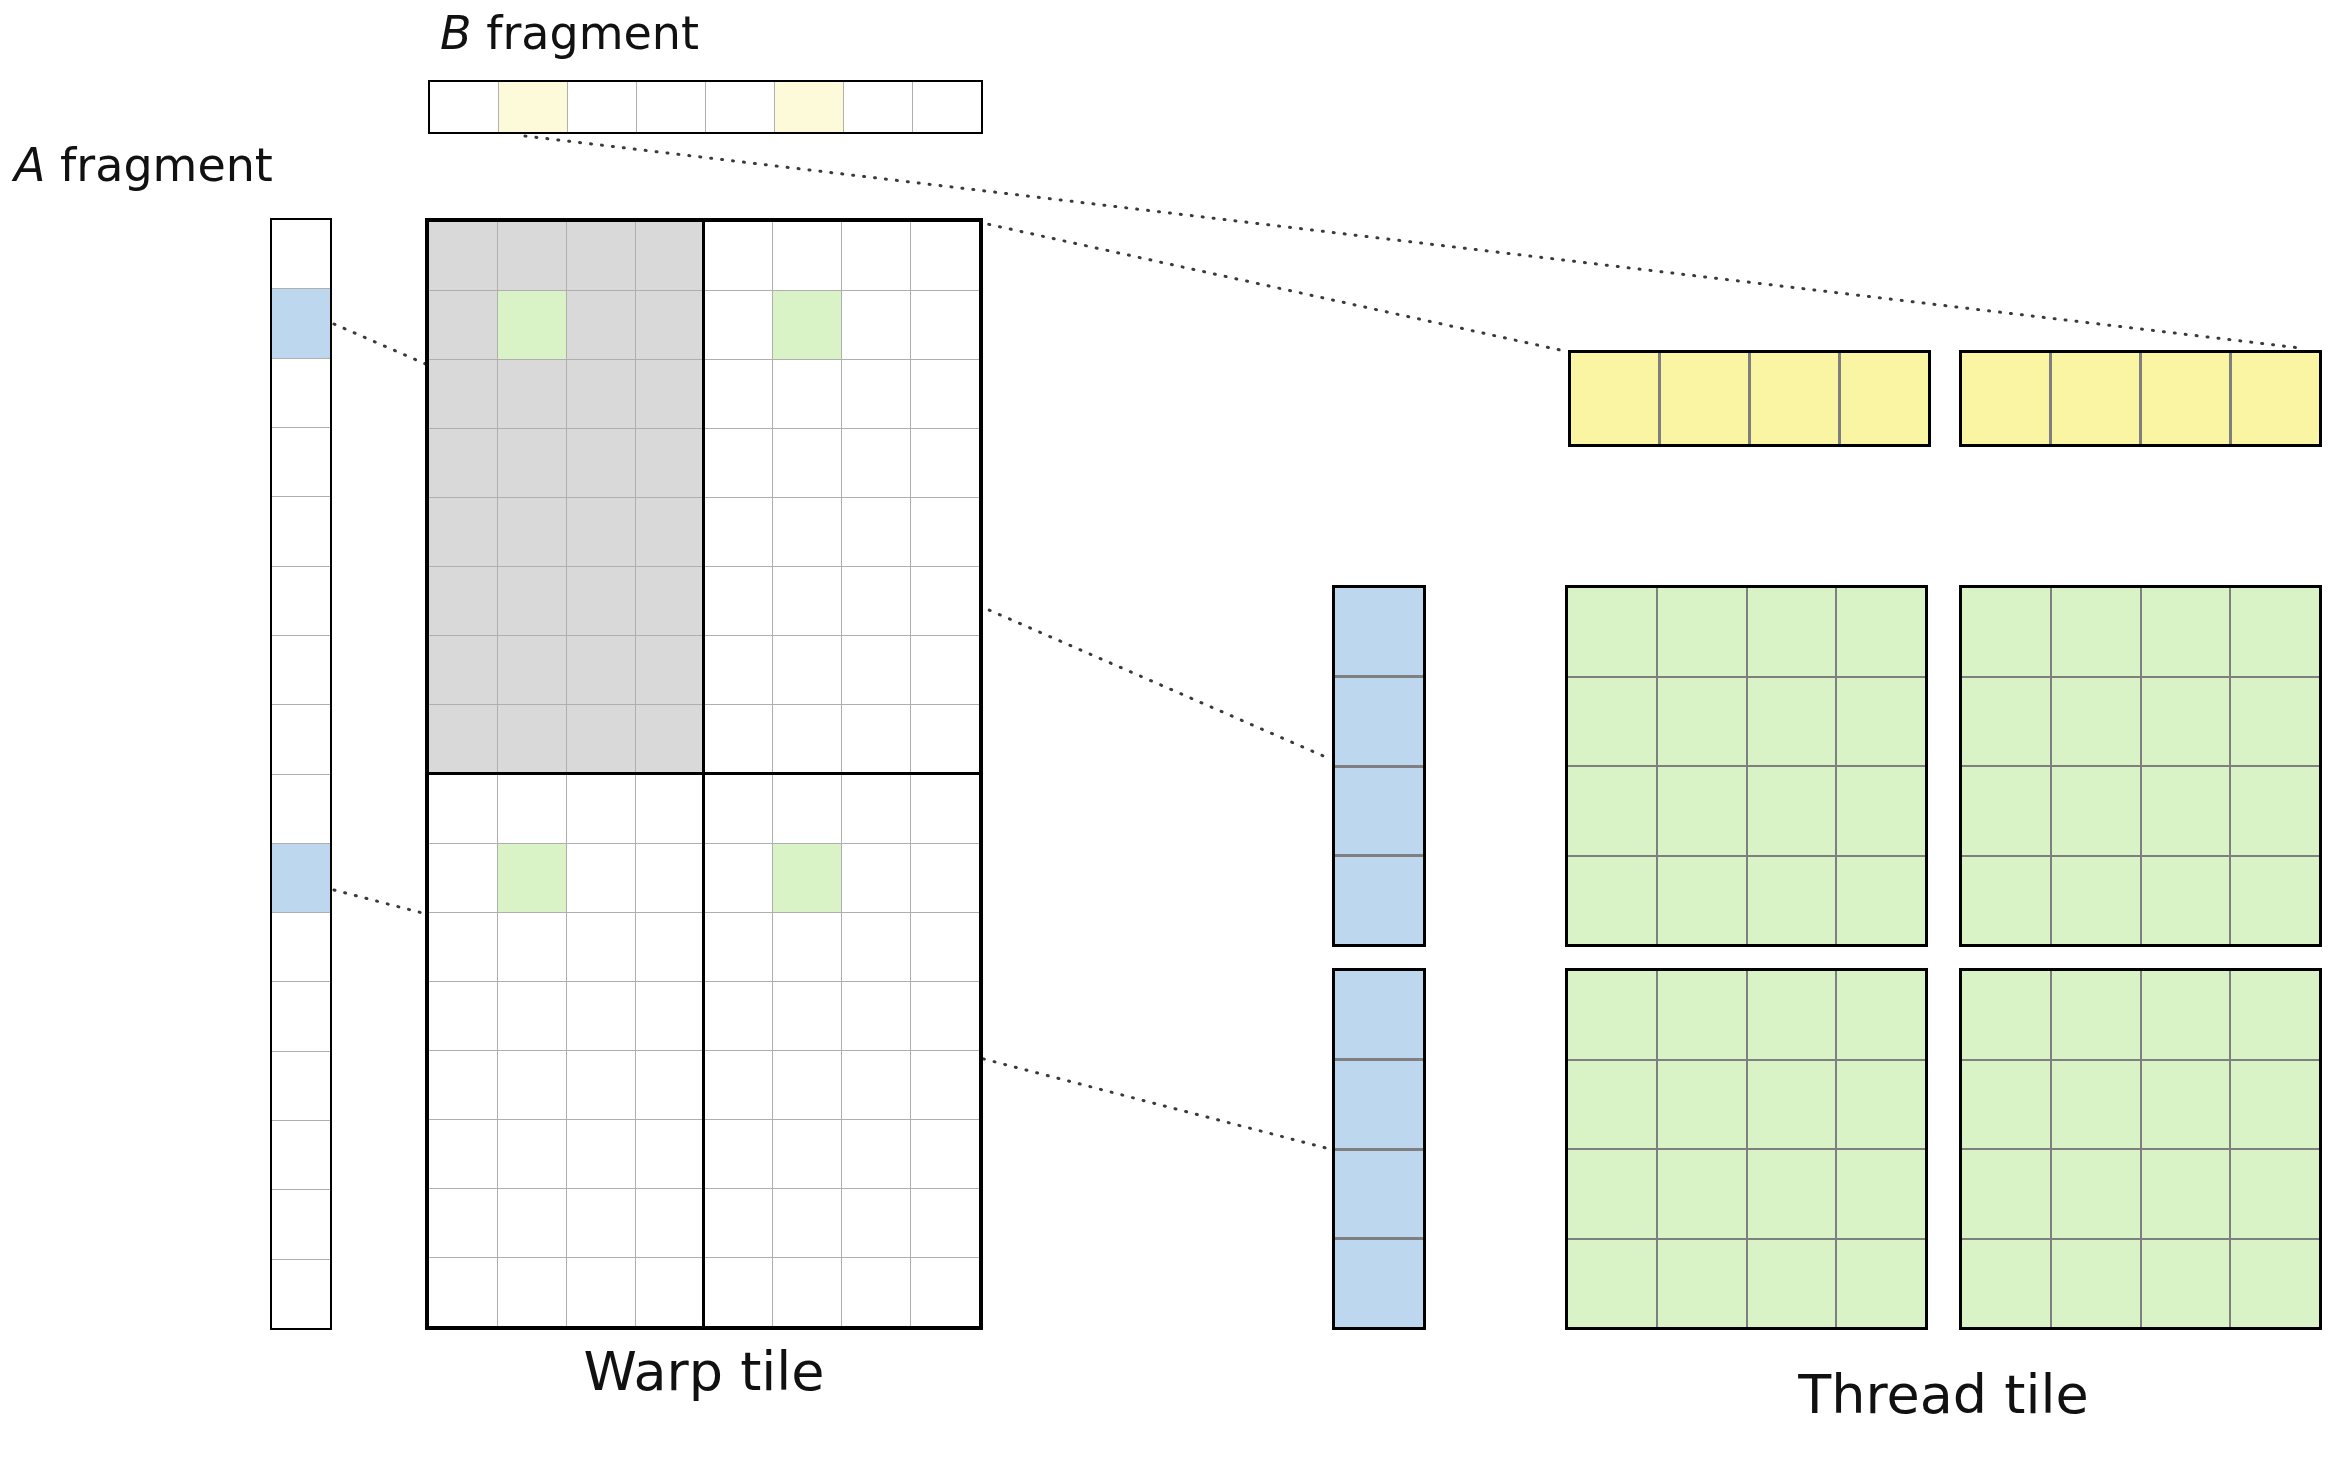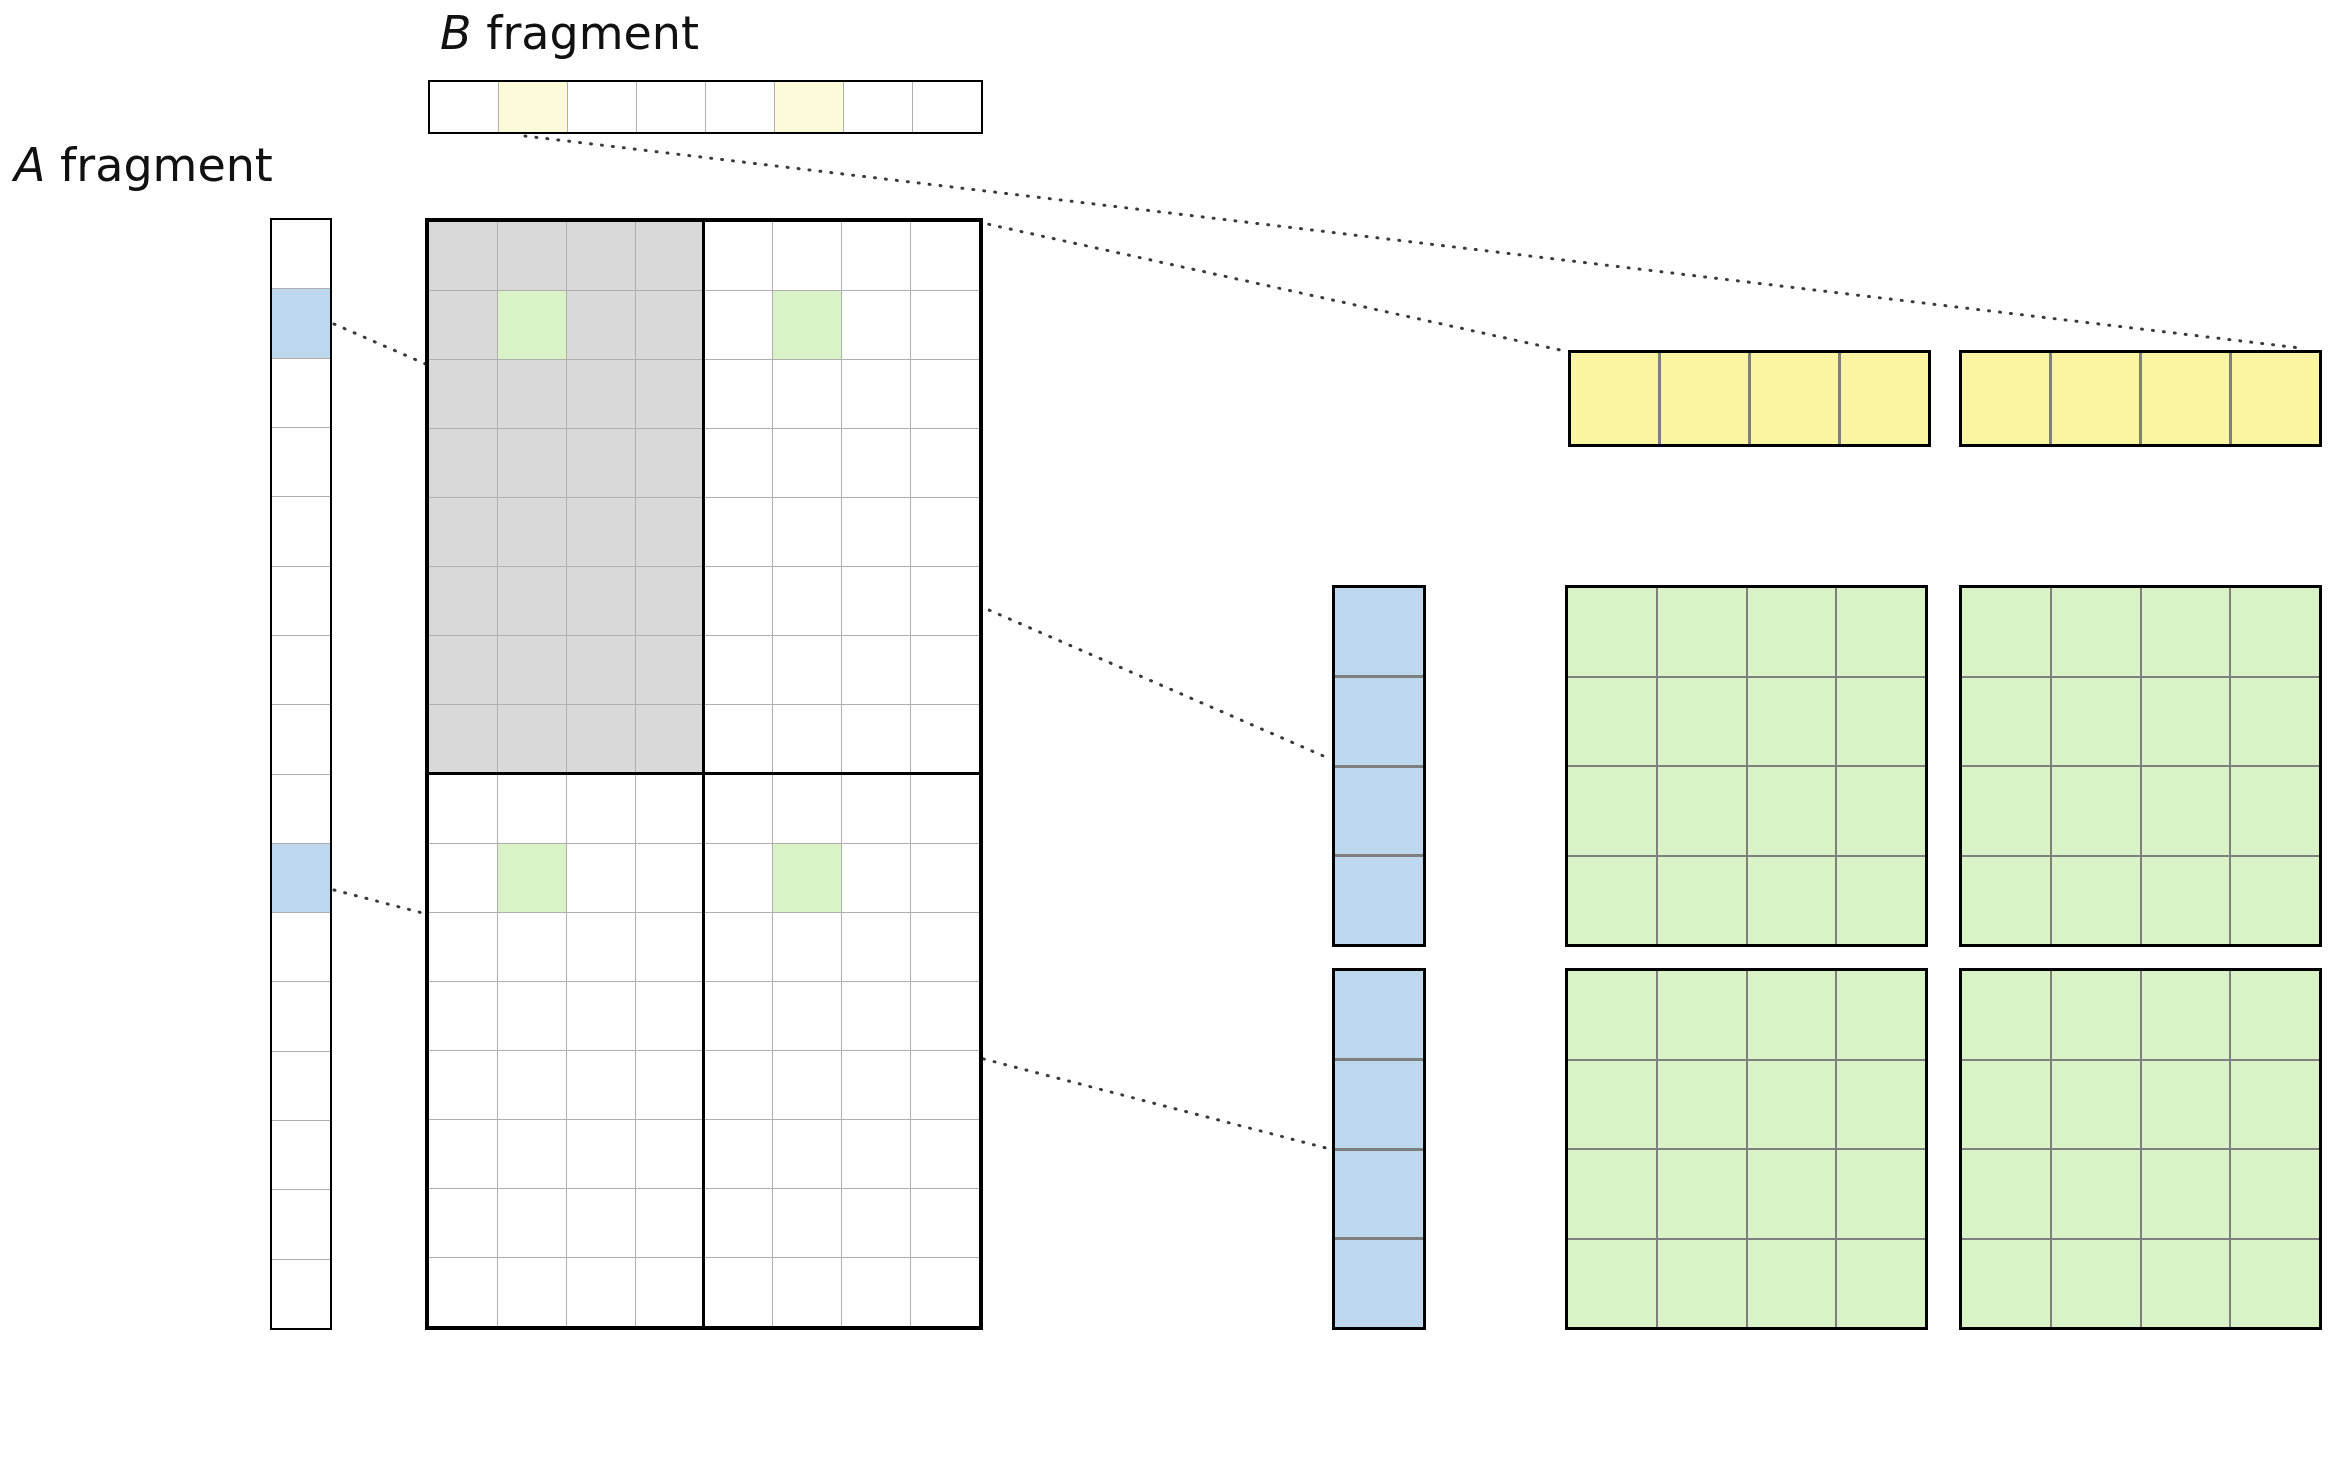--- a/index.html
+++ b/index.html
@@ -64,22 +64,24 @@
   </svg>
 
   <div class="label frag-label" style="left:440px; top:8px;">
     <span class="it">B</span><span> fragment</span>
   </div>
 
   <div class="label frag-label" style="left:14px; top:140px;">
     <span class="it">A</span><span> fragment</span>
   </div>
 
-
-
+  <div class="label tile-label" style="left:425px; top:1342px; width:558px; text-align:center;">Warp tile</div>
+
+
+  <div class="label tile-label" style="left:1565px; top:1365px; width:757px; text-align:center;">Thread tile</div>
 
   <div class="grid border-thin" style="left: 428px; top: 80px; width: 555px; height: 54px; grid-template-columns: repeat(8, 1fr); grid-template-rows: repeat(1, 1fr); gap: 1px; background: rgb(175, 175, 175);">
       <div style="background: rgb(255, 255, 255);"></div>
       <div style="background: rgb(252, 250, 216);"></div>
       <div style="background: rgb(255, 255, 255);"></div>
       <div style="background: rgb(255, 255, 255);"></div>
       <div style="background: rgb(255, 255, 255);"></div>
       <div style="background: rgb(252, 250, 216);"></div>
       <div style="background: rgb(255, 255, 255);"></div>
       <div style="background: rgb(255, 255, 255);"></div>

